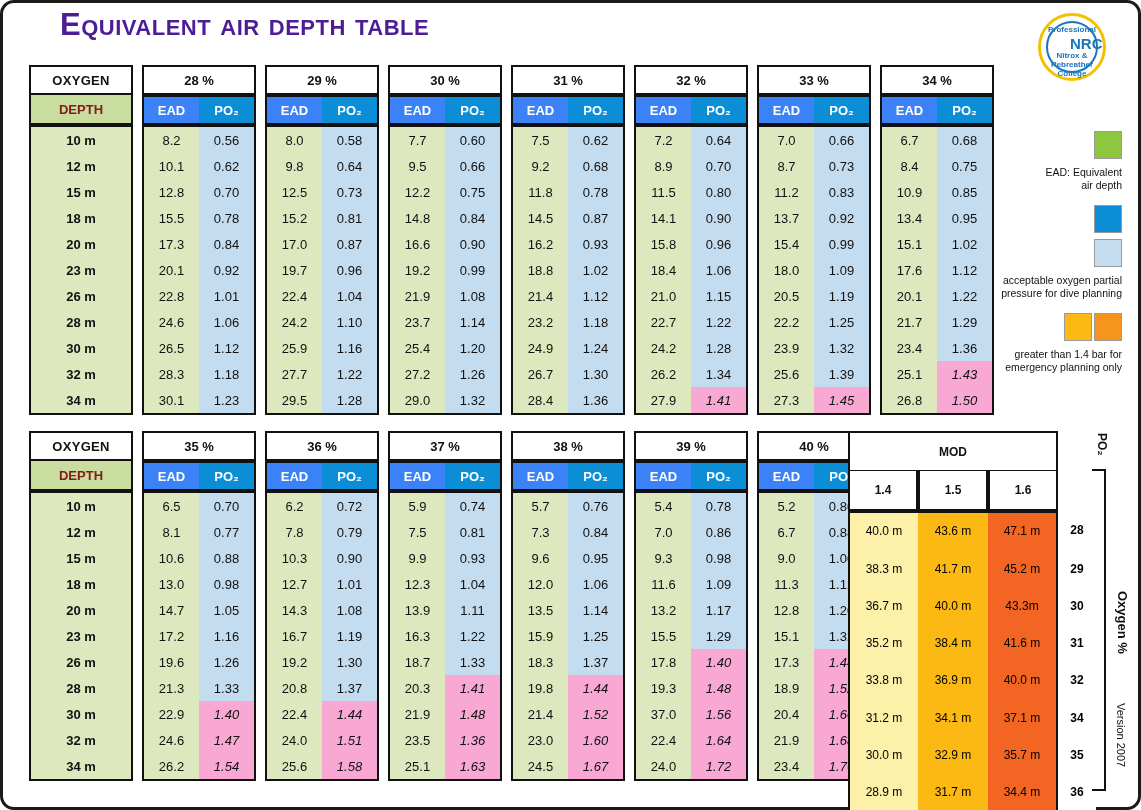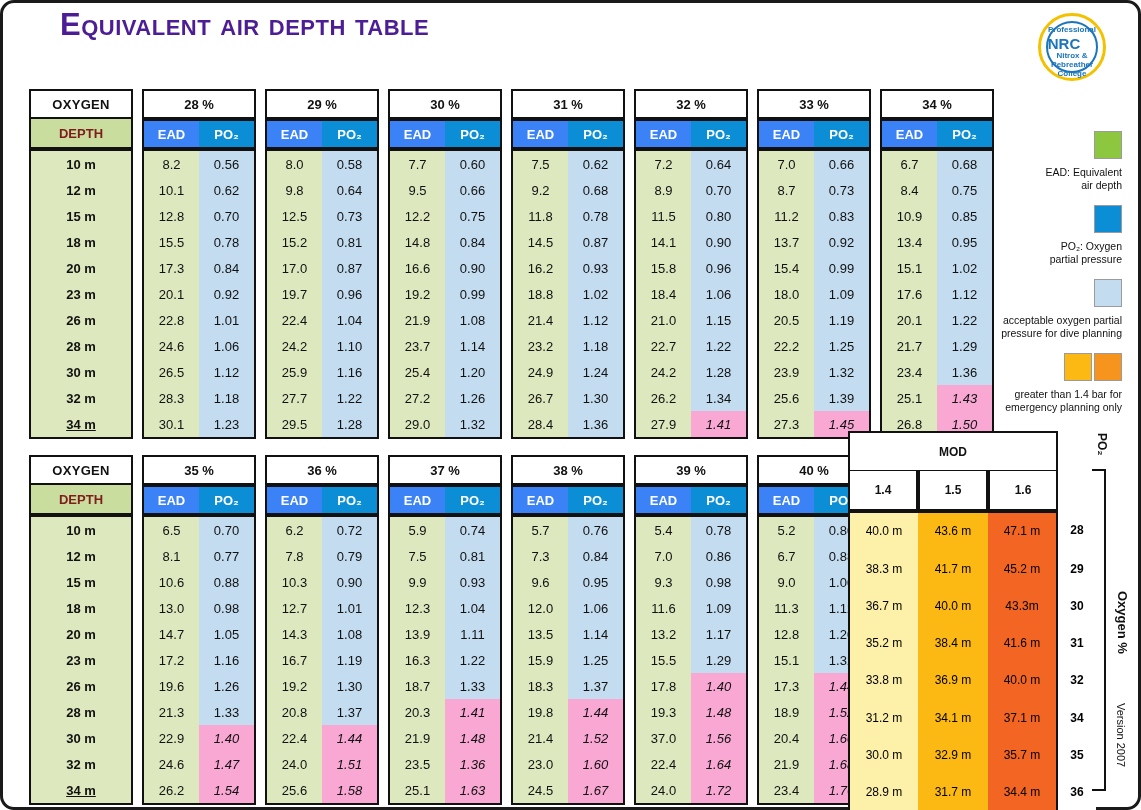--- a/index.html
+++ b/index.html
@@ -42,34 +42,34 @@
     box-sizing:border-box;
   }
   .logo .inner{
     position:absolute;left:16px;top:10px;width:52px;height:52px;
     border-radius:50%;
     border:2px solid #1b75bb;
     box-sizing:border-box;
   }
   .logo .nrc{
     position:absolute;left:16px;top:24px;width:36px;
-    text-align:center;font-size:15px;font-weight:bold;color:#1b75bb;
+    font-size:15px;font-weight:bold;color:#1b75bb;padding-left:24px;
   }
   .logo .pd{
     position:absolute;left:16px;top:14px;width:52px;
     text-align:center;font-size:8px;font-weight:bold;color:#1b75bb;line-height:9px;
   }
   .logo .pd2{
     position:absolute;left:16px;top:40px;width:52px;
     text-align:center;font-size:8px;font-weight:bold;color:#1b75bb;line-height:9px;
   }
 
   
   .tblwrap{position:absolute;}
-  table.eadt{border-collapse:separate;border-spacing:0;margin-top:24px;}
+  table.eadt{border-collapse:separate;border-spacing:0;}
   table.eadt td, table.eadt th{
     padding:0;margin:0;
     text-align:center;
     vertical-align:middle;
     font-size:13px;
     height:26px;
   }
   .hdr-ox{
     background:#ffffff;border:2px solid #111;
     font-weight:bold;font-size:13px;color:#111;
@@ -88,21 +88,21 @@
     border-top:2px solid #111;border-bottom:2px solid #111;border-left:2px solid #111;
   }
   .hdr-po2{
     background:#0b8ed6;color:#ffffff;font-weight:bold;font-size:12px;
     border-top:2px solid #111;border-bottom:2px solid #111;border-right:2px solid #111;
   }
   td.depth{
     background:#dde8bf;font-weight:bold;font-size:13px;color:#111;
     border-left:2px solid #111;border-right:2px solid #111;
   }
-  tr.last td.depth{border-bottom:2px solid #111;text-decoration:underline;}
+  tr.last td.depth{border-bottom:2px solid #111;}
   td.ead{
     background:#dde8bf;font-size:13px;color:#111;
     border-left:2px solid #111;
   }
   td.po2{
     background:#c3dcf0;font-size:13px;color:#111;
     border-right:2px solid #111;
   }
   td.po2.warn{background:#f9a8d4;font-style:italic;}
   tr.last td.ead, tr.last td.po2{border-bottom:2px solid #111;}
@@ -753,21 +753,20 @@
             <td class="po2 warn">1.76</td>
           </tr>
         </tbody>
       </table>
     </div>
 
   <div class="legend" id="legend">
       <div class="row"><span class="sw" style="background:#8dc63f"></span></div>
       <div class="cap">EAD: Equivalent<br>air depth</div>
       <div class="row"><span class="sw" style="background:#0b8ed6"></span></div>
-      <div class="cap">PO₂: Oxygen<br>partial pressure</div>
       <div class="row"><span class="sw" style="background:#c3dcf0"></span></div>
       <div class="cap">acceptable oxygen partial<br>pressure for dive planning</div>
       <div class="row"><span class="sw" style="background:#fdb913"></span><span class="sw" style="background:#f7941e;margin-left:2px"></span></div>
       <div class="cap">greater than 1.4 bar for<br>emergency planning only</div>
     </div>
 
   <div class="modwrap" id="mod-table">
       <table class="mod">
         <tbody>
           <tr>

